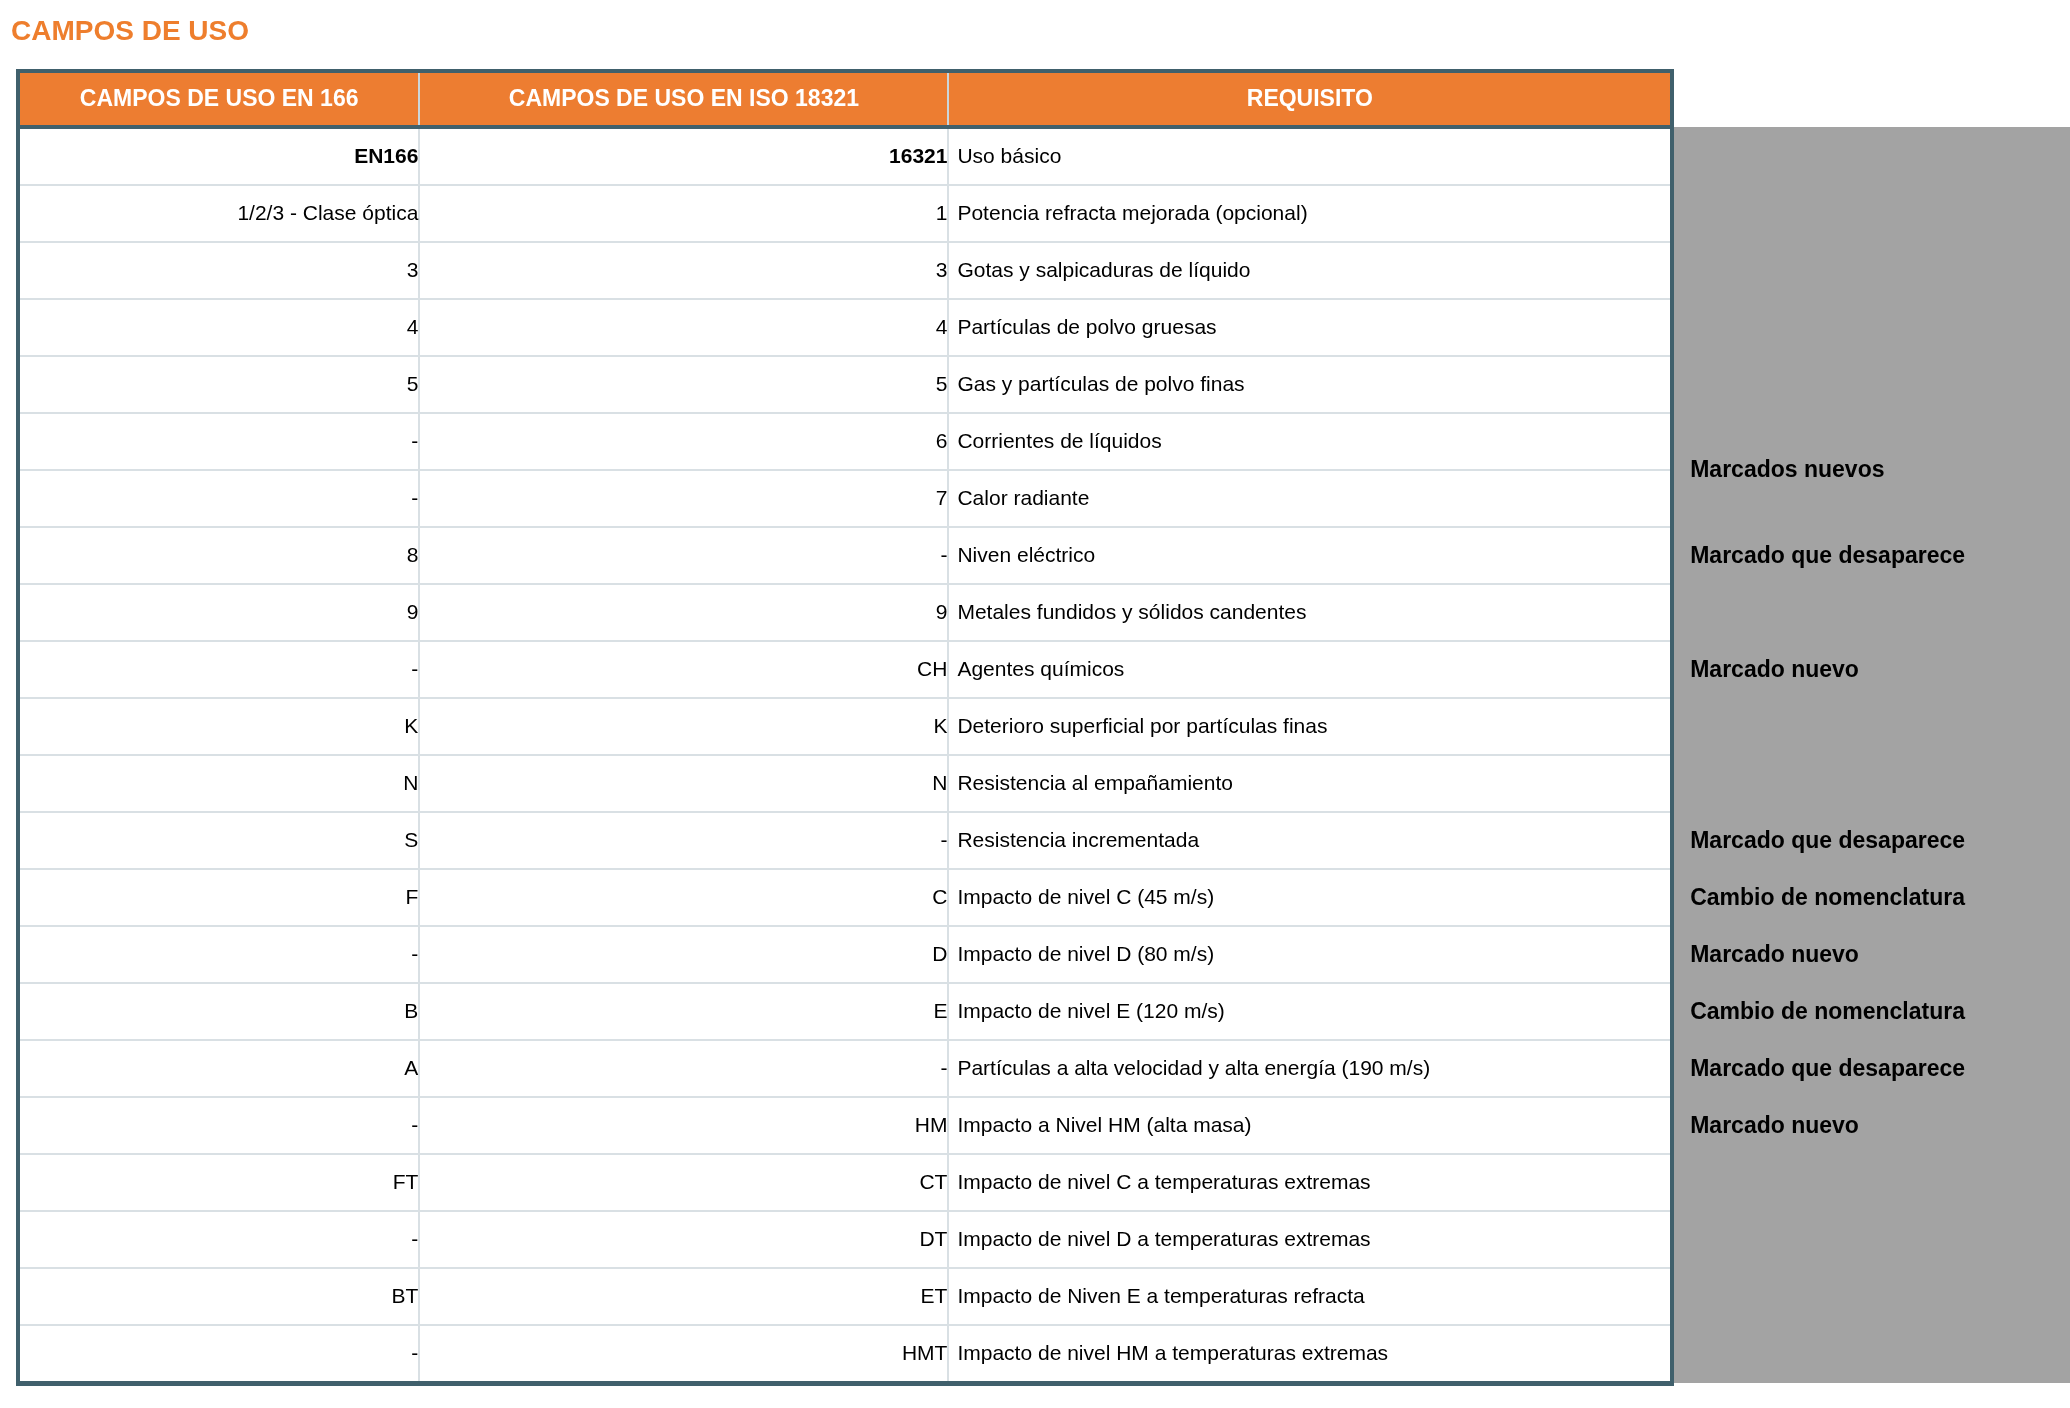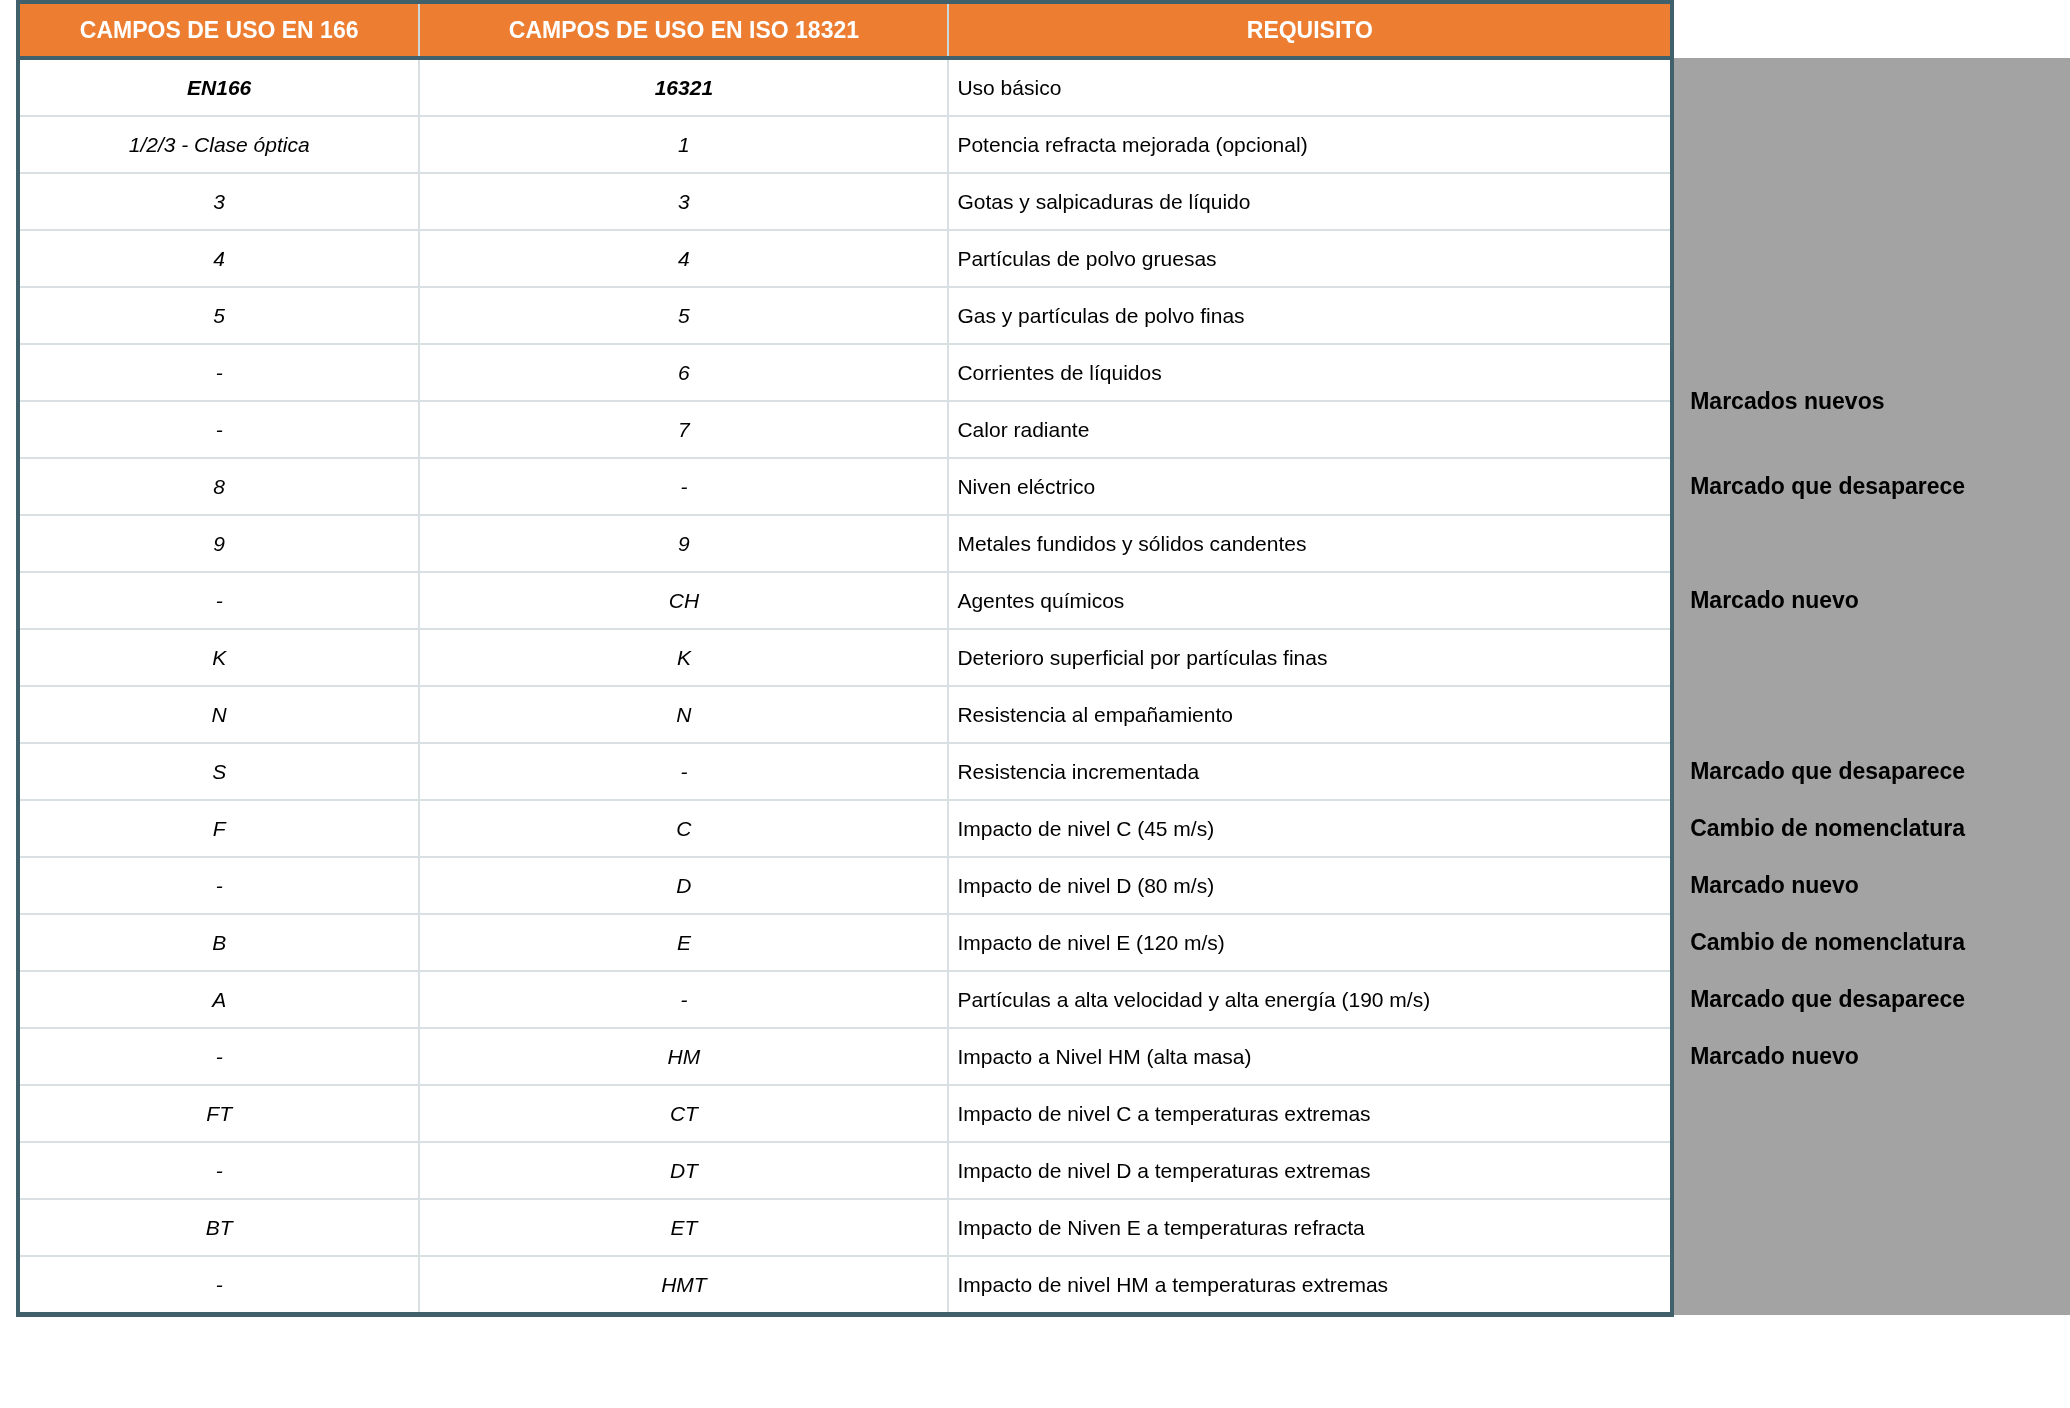--- a/index.html
+++ b/index.html
@@ -53,21 +53,21 @@
 
   
   td {
     height: 55px;
     font-size: 21px;
     vertical-align: middle;
     border: 2px solid #D9E0E4;
     padding: 0;
     background: #ffffff;
   }
-  td.c1, td.c2 { text-align: center; font-style: italic; }
+  td.c1, td.c2 { text-align: right; }
   td.c1 { border-left: 4px solid #40606C; }
   td.c3 { text-align: left; padding-left: 8px; border-right: 4px solid #40606C; }
   td.bold { font-weight: 700; }
   tbody tr:last-child td.c1,
   tbody tr:last-child td.c2,
   tbody tr:last-child td.c3 { border-bottom: 5px solid #40606C; }
 
   
   td.ann {
     border: none;
@@ -77,20 +77,21 @@
     text-align: left;
     padding-left: 16px;
     white-space: nowrap;
   }
 </style>
 </head>
 <body>
 
 <div class="page">
 
+  <h1 class="doc-title">CAMPOS DE USO</h1>
 
   <table class="uso">
     <colgroup>
       <col class="w1">
         <col class="w2">
         <col class="w3">
         <col class="w4">
     </colgroup>
     <thead>
       <tr>

